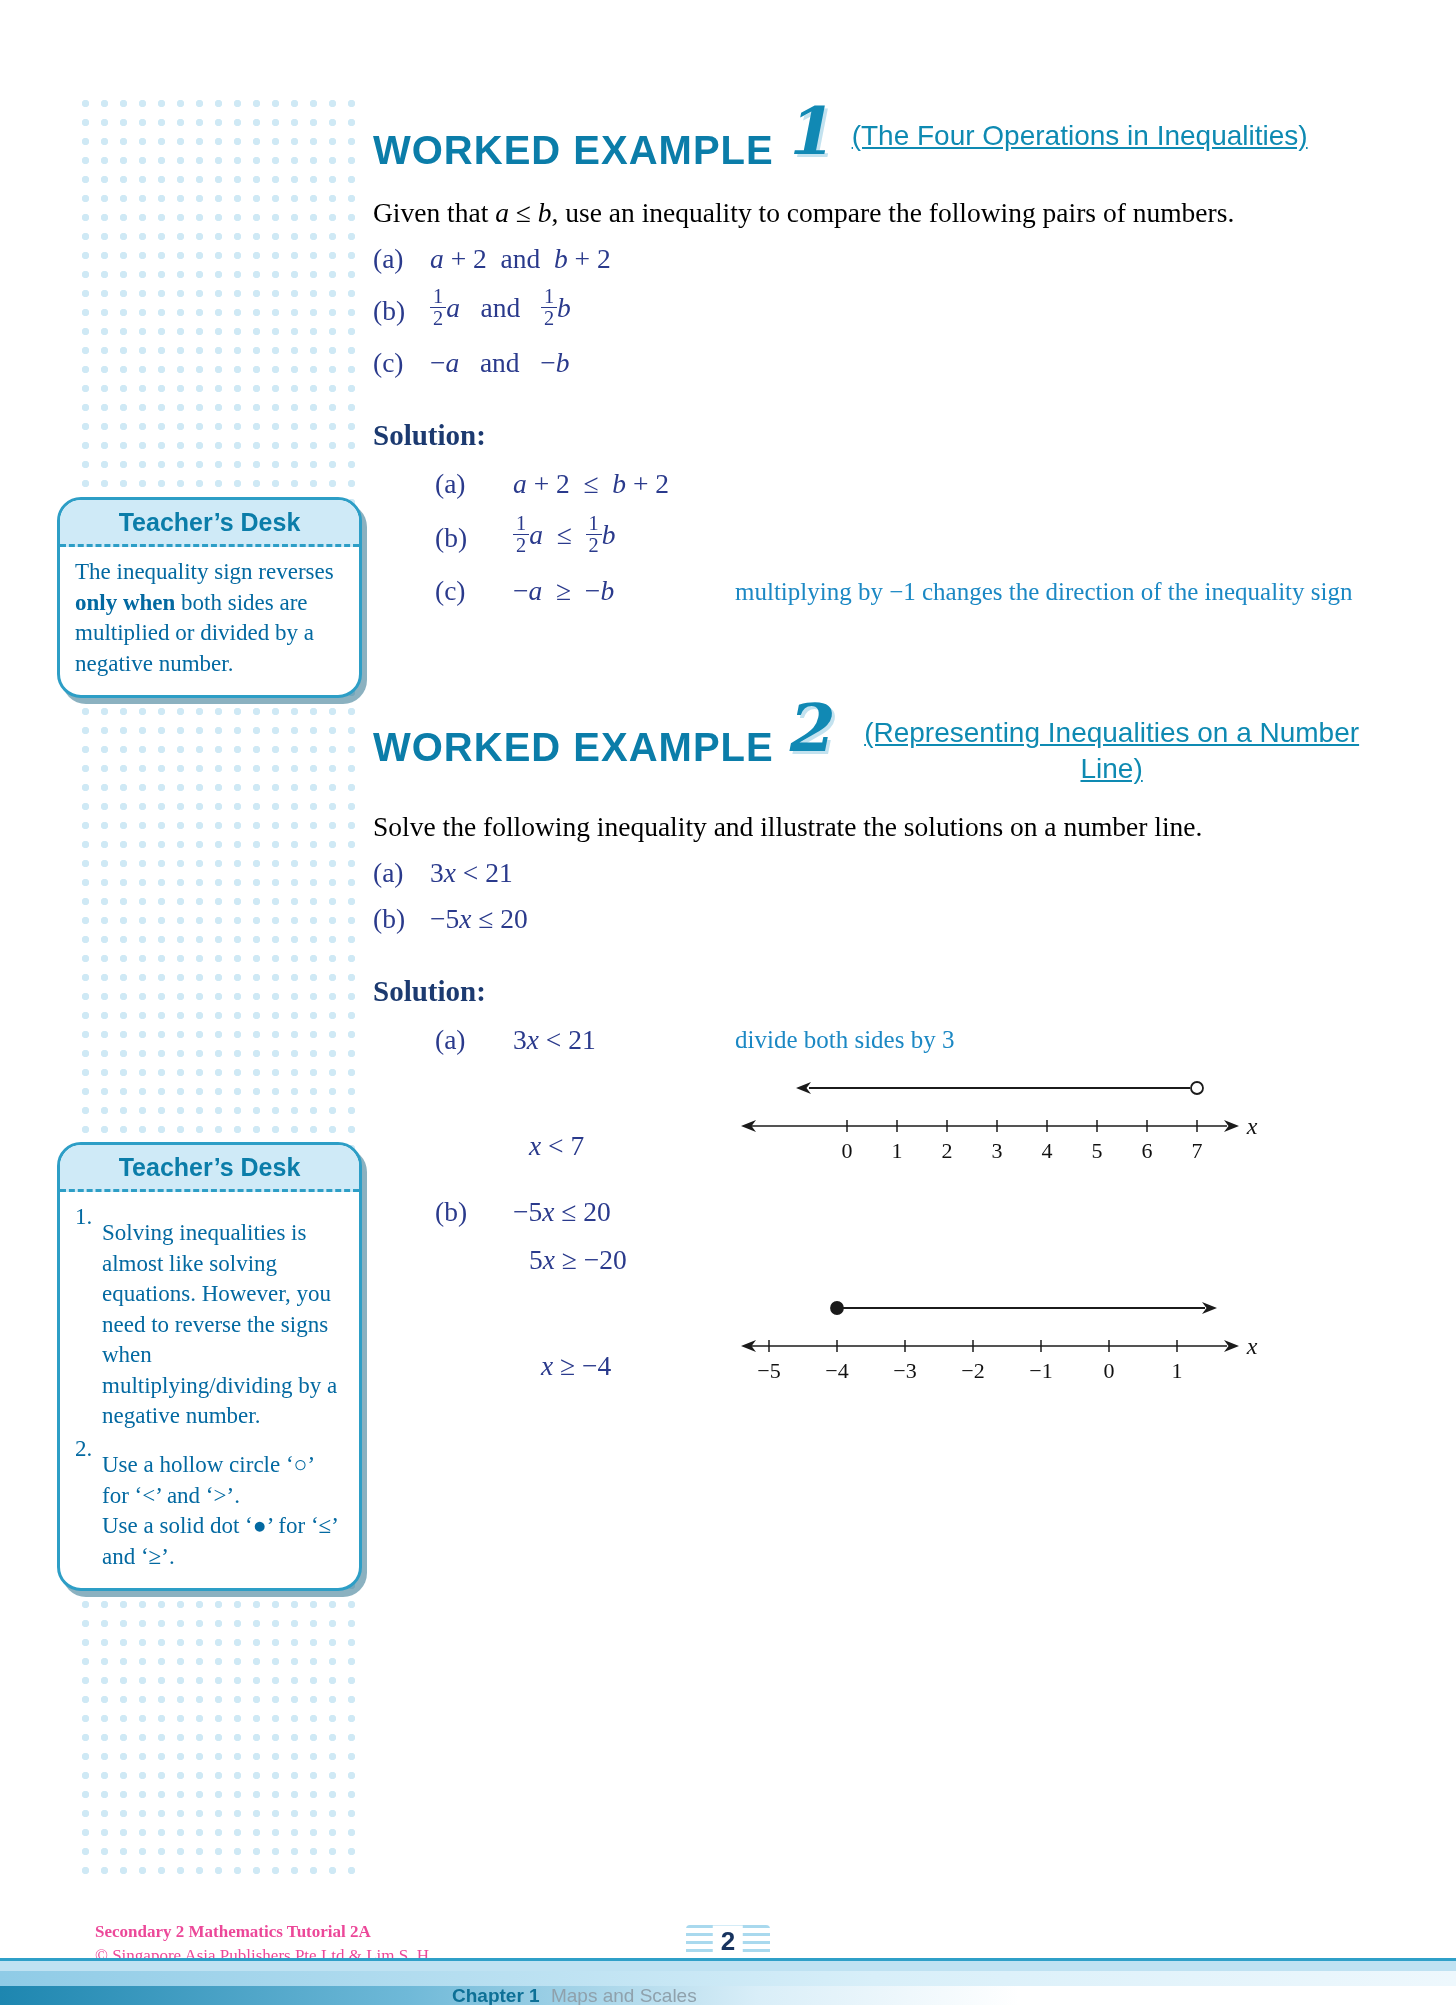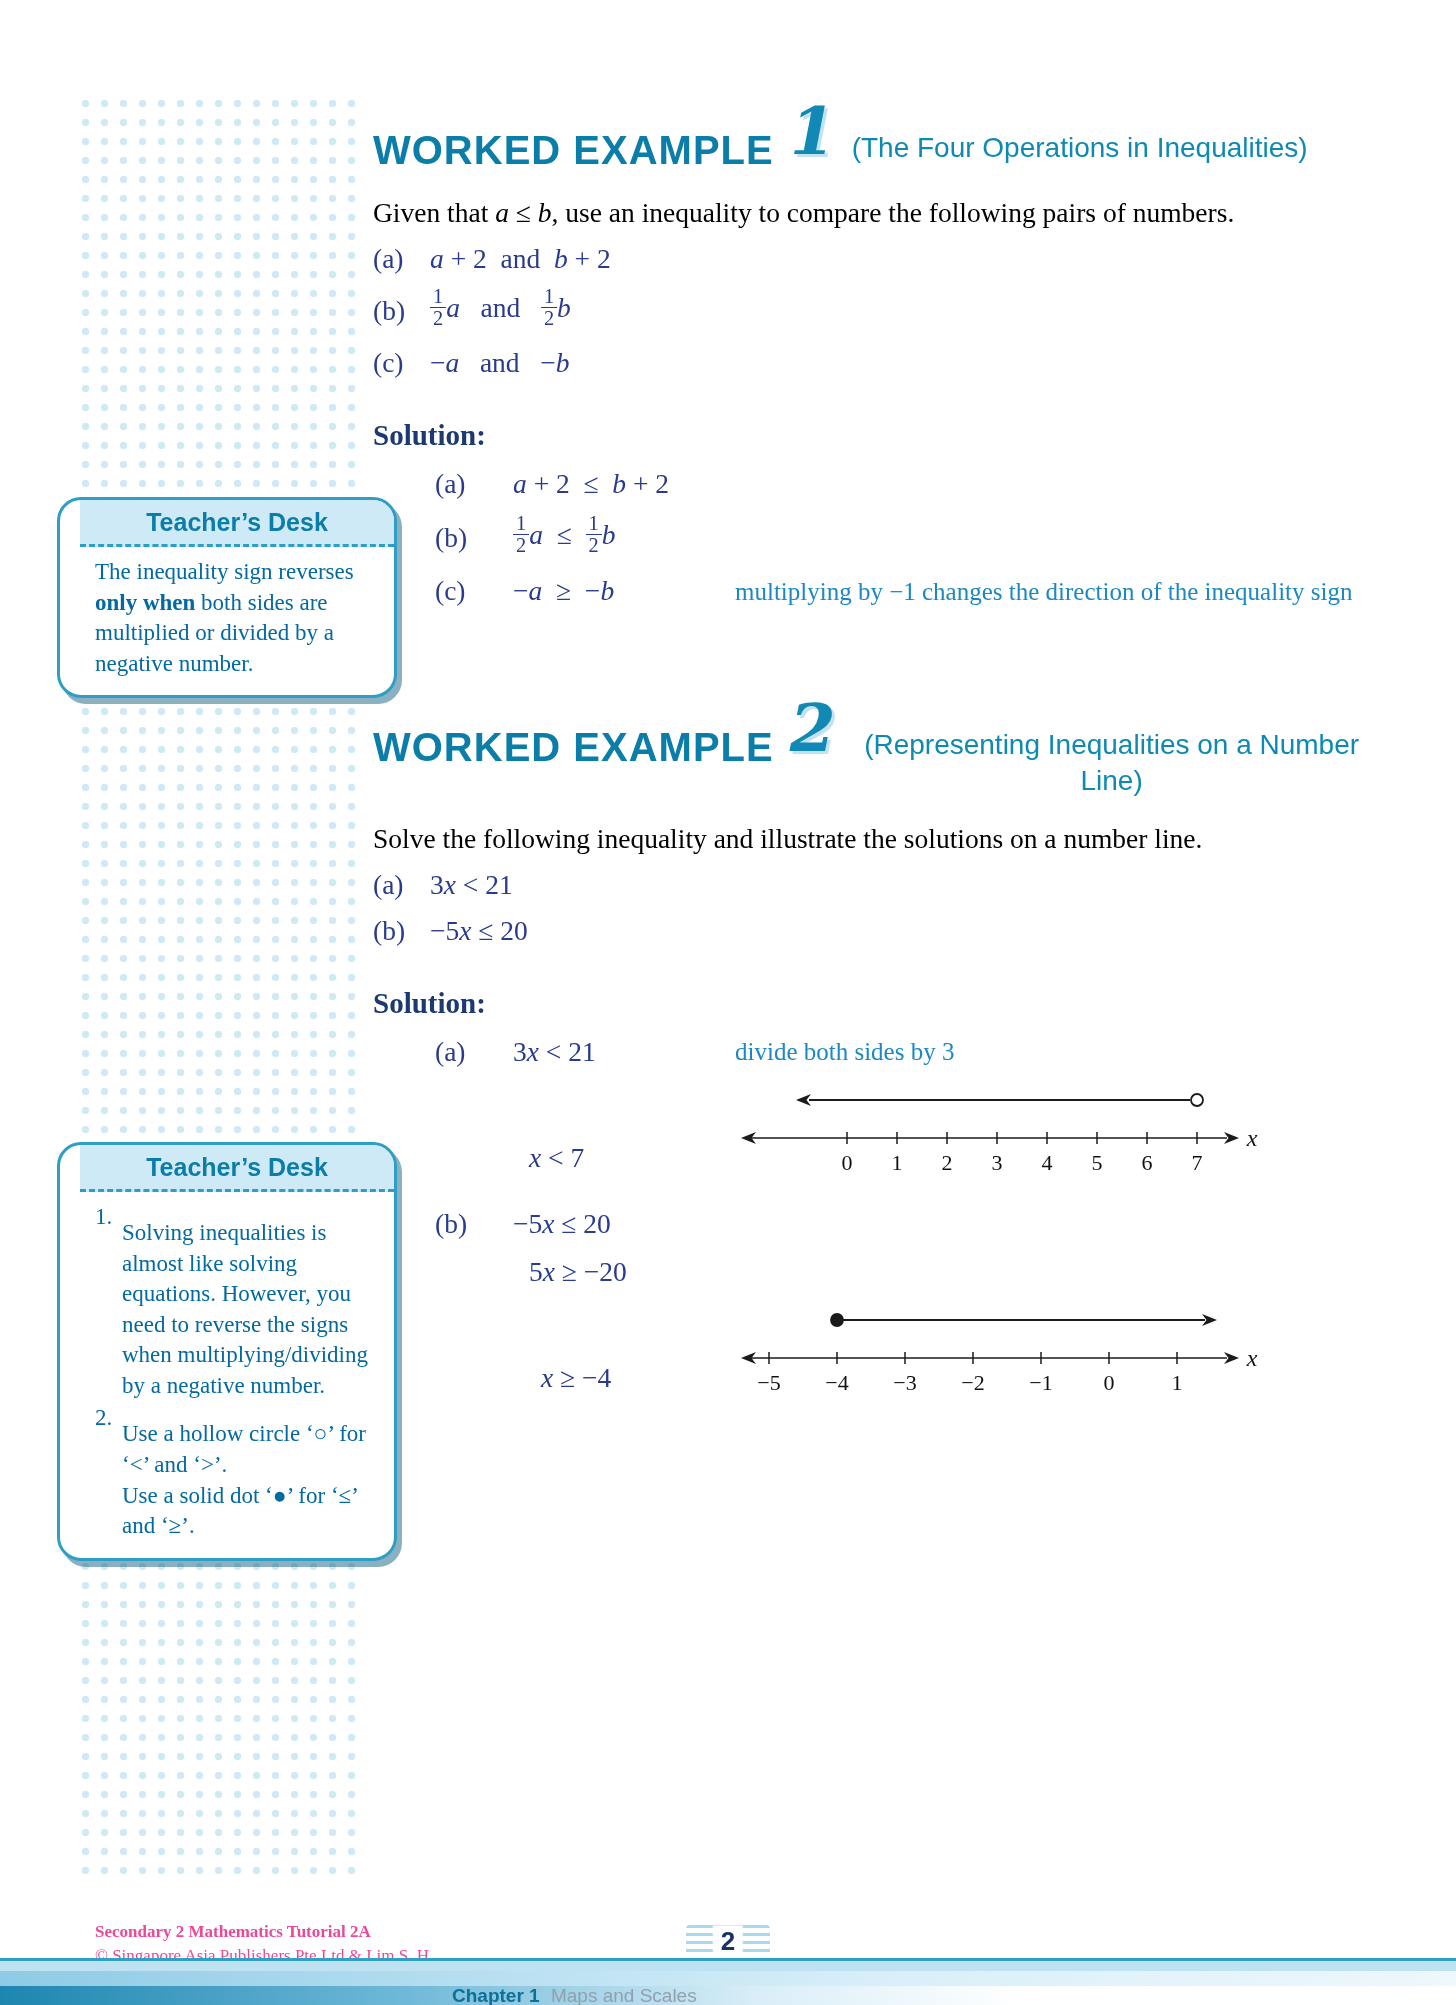--- a/index.html
+++ b/index.html
@@ -14,21 +14,21 @@
 
   
   .content{position:absolute;left:373px;top:102px;width:1025px;}
 
   .we-heading{display:flex;align-items:flex-start;gap:16px;}
   .we-label{font-family:"Liberation Sans","DejaVu Sans",sans-serif;font-weight:bold;font-size:40px;
     letter-spacing:1px;color:#0b7da9;margin-top:26px;}
   .we-number{font-family:"DejaVu Serif",serif;font-style:italic;font-weight:bold;font-size:66px;
     line-height:66px;color:#1189b4;text-shadow:3px 3px 0 #c3e2ef;margin-top:-4px;}
   .we-subtitle{font-family:"Liberation Sans","DejaVu Sans",sans-serif;font-size:28px;color:#0e8ab2;
-    margin-top:28px;line-height:1.28;}
+    margin-top:16px;line-height:1.28;text-decoration:underline;}
   .ex1 .we-subtitle{white-space:nowrap;}
   .ex2 .we-subtitle{max-width:520px;text-align:center;}
   .ex2{margin-top:92px;}
 
   .intro{font-size:27.5px;color:#000;margin-top:24px;}
 
   .q-row{display:flex;align-items:center;margin-top:14px;font-size:27.5px;color:#2a3a8c;}
   .q-tag{width:57px;flex:none;}
   .q-math{white-space:pre-wrap;}
 
@@ -44,22 +44,22 @@
   .nl-row .sol-math{margin-top:4px;}
   .nl{width:524px;height:96px;flex:none;margin-top:-6px;}
 
   .mvar{font-style:italic;}
   .frac{display:inline-flex;flex-direction:column;align-items:center;vertical-align:middle;
     line-height:1.05;font-size:0.74em;transform:translateY(-3px);}
   .frac .num,.frac .den{padding:0 3px;display:block;}
   .frac .den{border-top:1.6px solid currentColor;}
 
   
-  .td-box{position:absolute;left:57px;width:340px;background:#fff;border:3px solid #2d9ec6;
-    border-radius:24px;box-shadow:5px 6px 0 rgba(23,100,130,0.5);z-index:6;overflow:hidden;padding-left:20px;}
+  .td-box{position:absolute;left:57px;width:305px;background:#fff;border:3px solid #2d9ec6;
+    border-radius:24px;box-shadow:5px 6px 0 rgba(23,100,130,0.5);z-index:6;overflow:hidden;}
   .td1{top:497px;}
   .td2{top:1142px;}
   .td-head{background:#cfeaf7;text-align:center;font-family:"Liberation Sans","DejaVu Sans",sans-serif;
     font-weight:bold;font-size:25px;color:#0b7da9;padding:8px 0 7px;border-bottom:3px dashed #2d9ec6;}
   .td-body{padding:10px 15px 16px;font-size:23px;line-height:1.33;color:#0369a1;}
   .td-item{display:flex;}
   .td-item + .td-item{margin-top:2px;}
   .td-num{width:27px;flex:none;}
   .td-text{flex:1;white-space:pre-line;margin-top:16px;}
 

